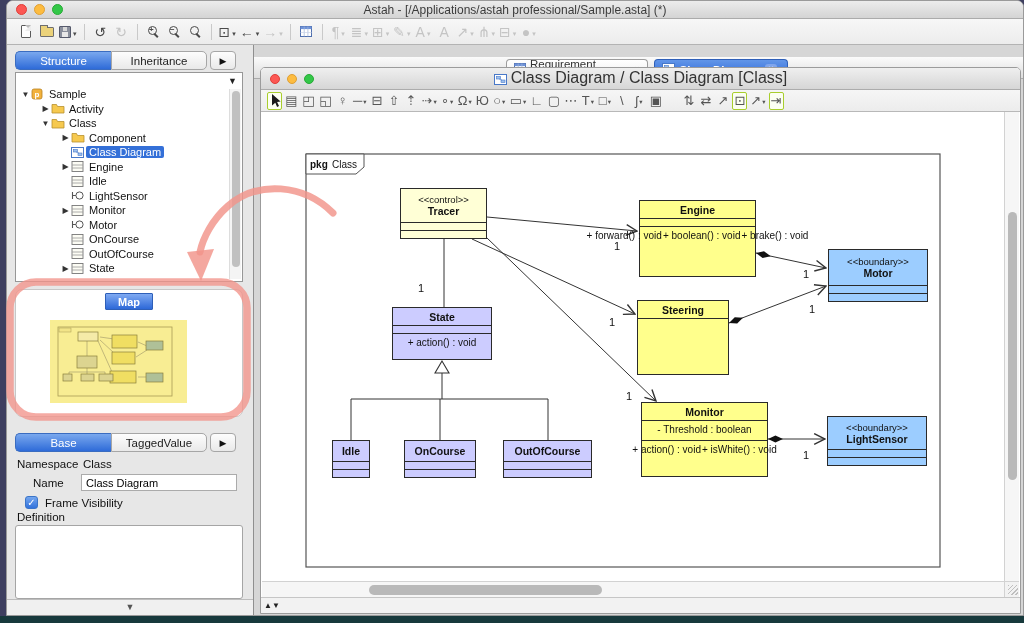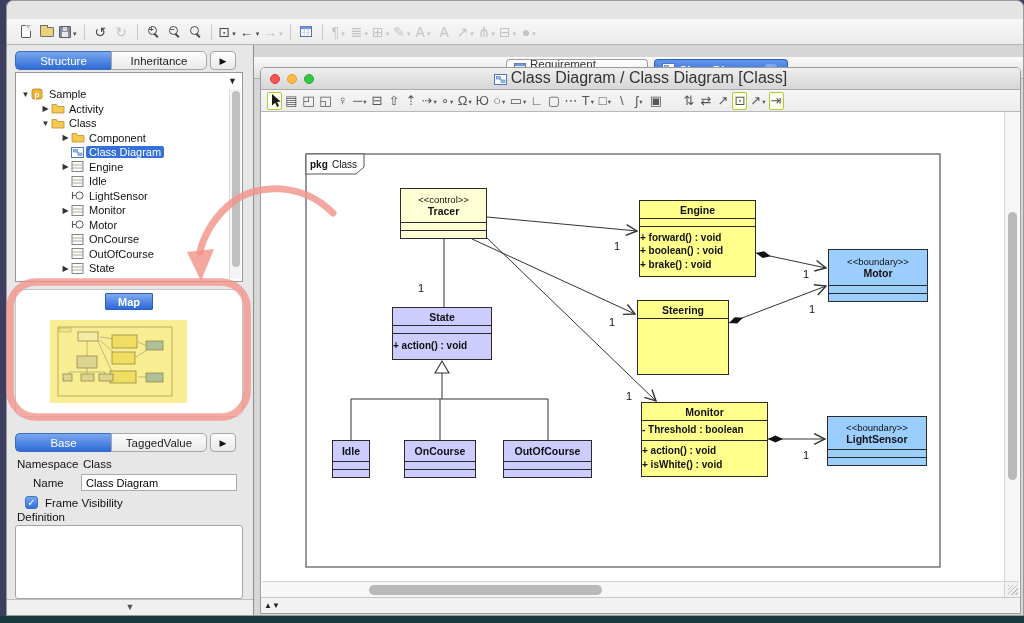--- a/index.html
+++ b/index.html
@@ -158,22 +158,22 @@
   .uml-class { position:absolute; border:1.4px solid #2A2A2A; display:flex;
     flex-direction:column; font-size:10px; color:#111; z-index:5; }
   .uml-title { display:flex; flex-direction:column; justify-content:center;
     text-align:center; padding:1px 2px; }
   .uml-title.grow { flex:1; }
   .uml-title.fixed { flex:0 0 17px; }
   .uml-stereo { font-size:9.5px; line-height:11px; }
   .uml-name { font-weight:bold; font-size:10.5px; line-height:12px; }
   .uml-comp { border-top:1px solid #2A2A2A; }
   .uml-comp.empty { flex:0 0 8px; }
-  .uml-comp.filled { padding:3px 0; display:flex; flex-direction:column;
-    justify-content:center; gap:1px;font-weight:bold; }
+  .uml-comp.filled { padding:3px 12px; display:flex; flex-direction:row;
+    justify-content:center; gap:1px; }
   .uml-comp.grow { flex:1; }
   .uml-member { white-space:nowrap; font-size:10px; line-height:12.5px; }
 
   .mult { position:absolute; font-size:11px; color:#111; z-index:8; }
 
   
   #v-scroll { position:absolute; right:1px; top:44px; width:15px; bottom:32px;
     background:#F6F6F6; border-left:1px solid #D2D2D2; }
   #v-scroll .thumb { position:absolute; left:3px; top:100px; width:9px;
     height:268px; background:#B9B9B9; border-radius:5px; }
@@ -197,20 +197,28 @@
 
   #desktop-bottom { position:absolute; left:0; bottom:0; width:1024px; height:7px;
     background:#17393C; }
 </style>
 </head>
 <body>
 
 <div id="screen">
   <div id="app-window">
 
+    <div id="titlebar">
+      <div class="lights">
+        <span class="light red"></span>
+        <span class="light yellow"></span>
+        <span class="light green"></span>
+      </div>
+      <span class="title">Astah - [/Applications/astah professional/Sample.asta] (*)</span>
+    </div>
 
     <div id="main-toolbar">
         <span class="tb-icon">
           <span class="i-doc"></span>
         </span>
         <span class="tb-icon">
           <span class="i-folder"></span>
         </span>
         <span class="tb-icon">
           <span class="i-floppy"></span>

